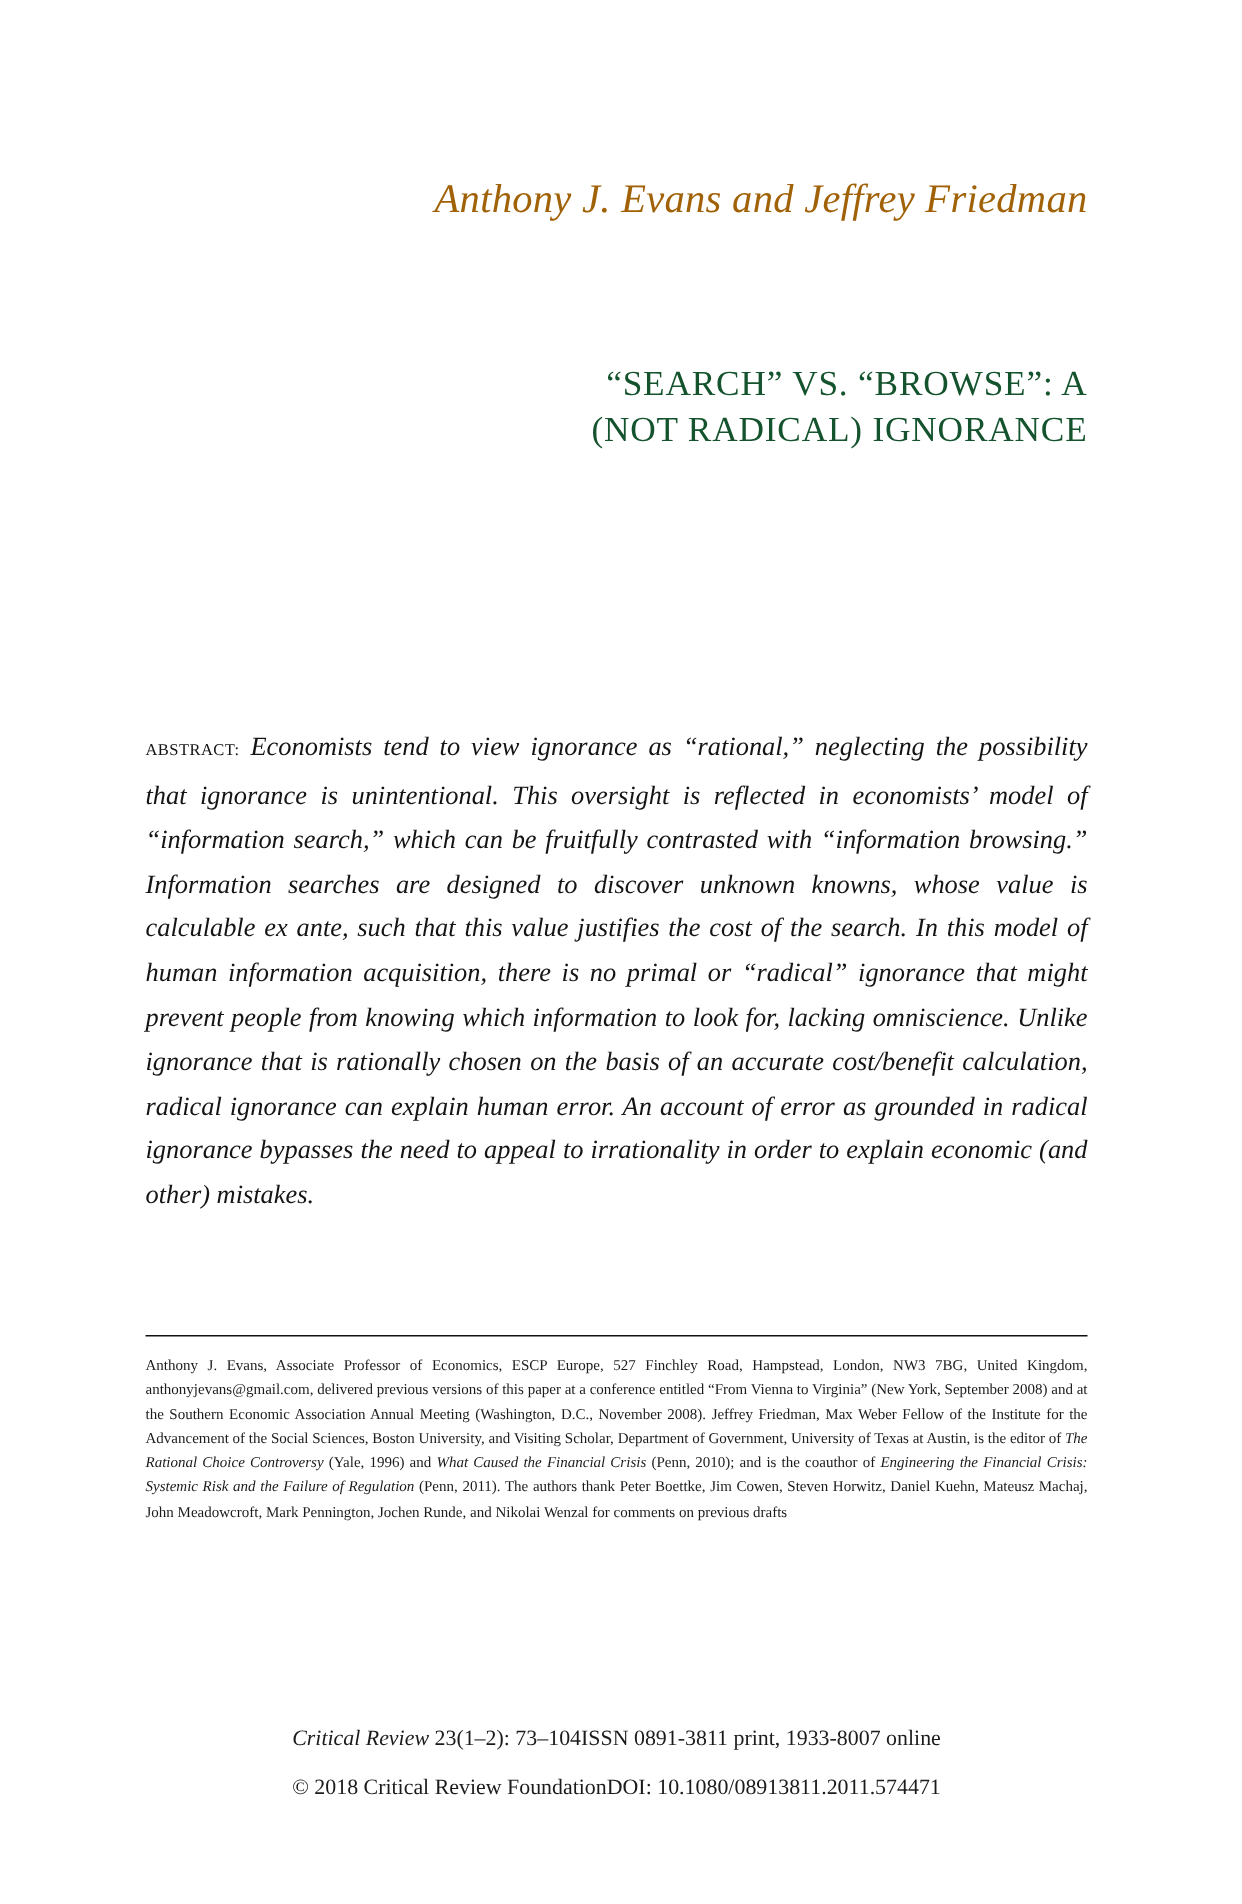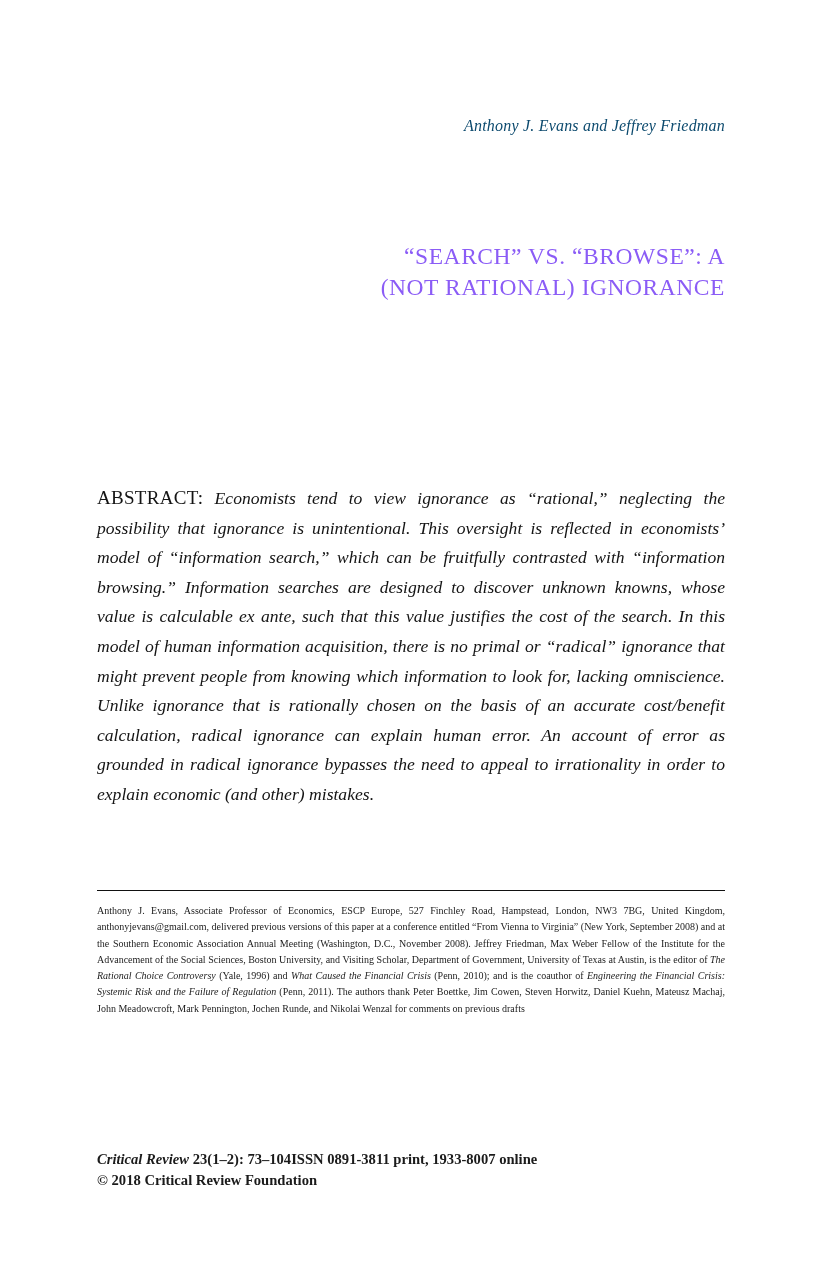--- a/index.html
+++ b/index.html
@@ -25,39 +25,39 @@
   }
 
   
   .author-line {
     position: absolute;
     top: 117px;
     left: 0;
     width: 628px;
     text-align: right;
     font-style: italic;
-    font-size: 16px;
+    font-size: 27px;
     letter-spacing: 0.2px;
-    color: #0c4a6e;
+    color: #a16207;
     white-space: nowrap;
   }
 
   
   .title-block {
     position: absolute;
     top: 241px;
     left: 0;
     width: 628px;
     text-align: right;
   }
   .title-line {
     font-size: 23.5px;
     line-height: 31px;
     letter-spacing: 0.55px;
-    color: #8b5cf6;
+    color: #14532d;
     white-space: nowrap;
     font-weight: normal;
   }
 
   
   .abstract {
     position: absolute;
     top: 483px;
     left: 0;
     width: 628px;
@@ -66,21 +66,21 @@
     text-align: justify;
     text-justify: inter-word;
     font-style: italic;
     color: #141414;
     hyphens: none;
   }
   .abstract .abstract-label {
     font-style: normal;
     font-variant: normal;
     letter-spacing: 0.3px;
-    font-size: 19px;
+    font-size: 11px;
   }
 
   
   .rule {
     position: absolute;
     top: 890px;
     left: 0;
     width: 628px;
     height: 0;
     border-top: 1.4px solid #111111;
@@ -106,52 +106,52 @@
     position: absolute;
     top: 1137px;
     left: 0;
     width: 628px;
     font-size: 14.6px;
     line-height: 21px;
     color: #1b1b1b;
   }
   .jf-row {
     display: flex;
-    justify-content: flex-start;
+    justify-content: center;
     align-items: baseline;
     width: 100%;
-    font-weight: bold;
   }
   .jf-left { white-space: nowrap; text-align: left; }
   .jf-right { white-space: nowrap; text-align: right; margin-top: 12px; }
   .jf-italic { font-style: italic; }
 </style>
 </head>
 <body>
 
 <div class="page">
   <div class="content">
 
     <div class="author-line">Anthony J. Evans and Jeffrey Friedman</div>
 
     <div class="title-block">
       <div class="title-line">“SEARCH” VS. “BROWSE”: A</div>
-      <div class="title-line">(NOT RATIONAL) IGNORANCE</div>
+      <div class="title-line">(NOT RADICAL) IGNORANCE</div>
     </div>
 
     <div class="abstract"><span class="abstract-label">ABSTRACT:</span> <span>Economists tend to view ignorance as “rational,” neglecting the possibility that ignorance is unintentional. This oversight is reflected in economists’ model of “information search,” which can be fruitfully contrasted with “information browsing.” Information searches are designed to discover unknown knowns, whose value is calculable ex ante, such that this value justifies the cost of the search. In this model of human information acquisition, there is no primal or “radical” ignorance that might prevent people from knowing which information to look for, lacking omniscience. Unlike ignorance that is rationally chosen on the basis of an accurate cost/benefit calculation, radical ignorance can explain human error. An account of error as grounded in radical ignorance bypasses the need to appeal to irrationality in order to explain economic (and other) mistakes.</span></div>
 
     <div class="rule"></div>
 
     <div class="footnote"><span>Anthony J. Evans, Associate Professor of Economics, ESCP Europe, 527 Finchley Road, Hampstead, London, NW3 7BG, United Kingdom, anthonyjevans@gmail.com, delivered previous versions of this paper at a conference entitled “From Vienna to Virginia” (New York, September 2008) and at the Southern Economic Association Annual Meeting (Washington, D.C., November 2008). Jeffrey Friedman, Max Weber Fellow of the Institute for the Advancement of the Social Sciences, Boston University, and Visiting Scholar, Department of Government, University of Texas at Austin, is the editor of </span><i>The Rational Choice Controversy</i><span> (Yale, 1996) and </span><i>What Caused the Financial Crisis</i><span> (Penn, 2010); and is the coauthor of </span><i>Engineering the Financial Crisis: Systemic Risk and the Failure of Regulation</i><span> (Penn, 2011). The authors thank Peter Boettke, Jim Cowen, Steven Horwitz, Daniel Kuehn, Mateusz Machaj, John Meadowcroft, Mark Pennington, Jochen Runde, and Nikolai Wenzal for comments on previous drafts</span></div>
 
     <div class="journal-footer">
       <div class="jf-row">
         <div class="jf-left"><span class="jf-italic">Critical Review</span> <span>23(1–2): 73–104</span></div>
         <div class="jf-right">ISSN 0891-3811 print, 1933-8007 online</div>
       </div>
       <div class="jf-row">
         <div class="jf-left">© 2018 Critical Review Foundation</div>
+        <div class="jf-right">DOI: 10.1080/08913811.2011.574471</div>
       </div>
     </div>
 
   </div>
 </div>
 
 </body></html>

